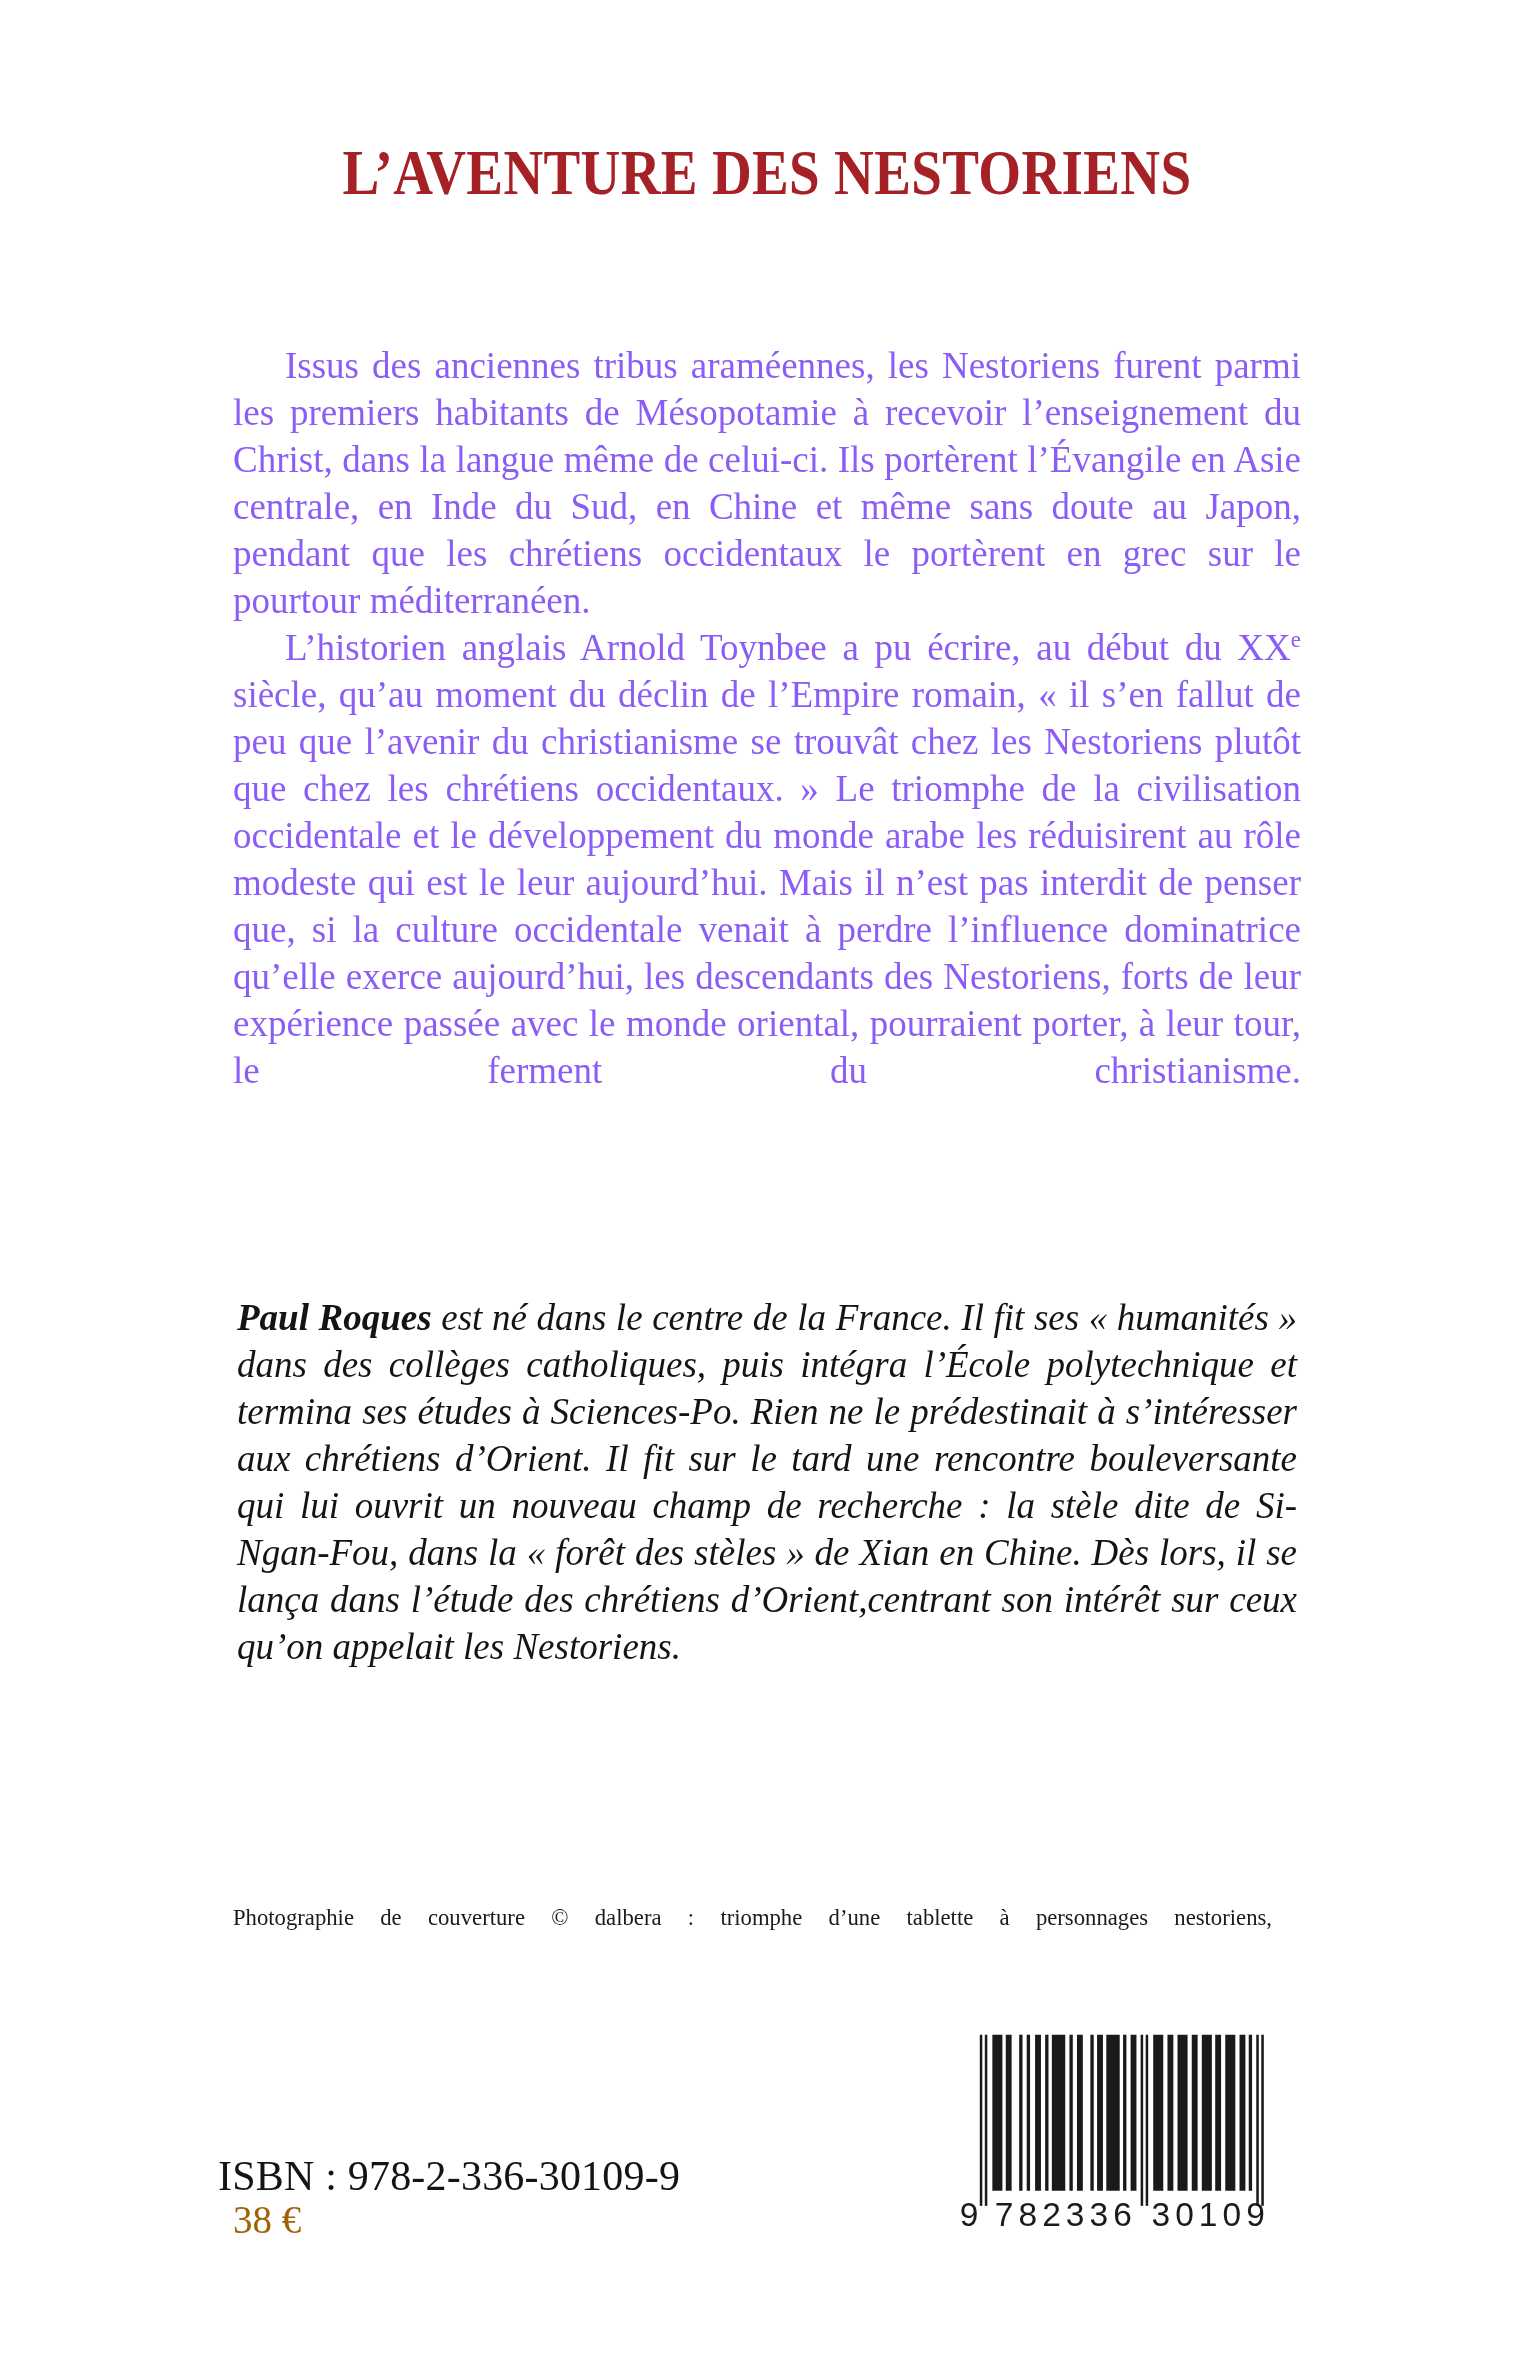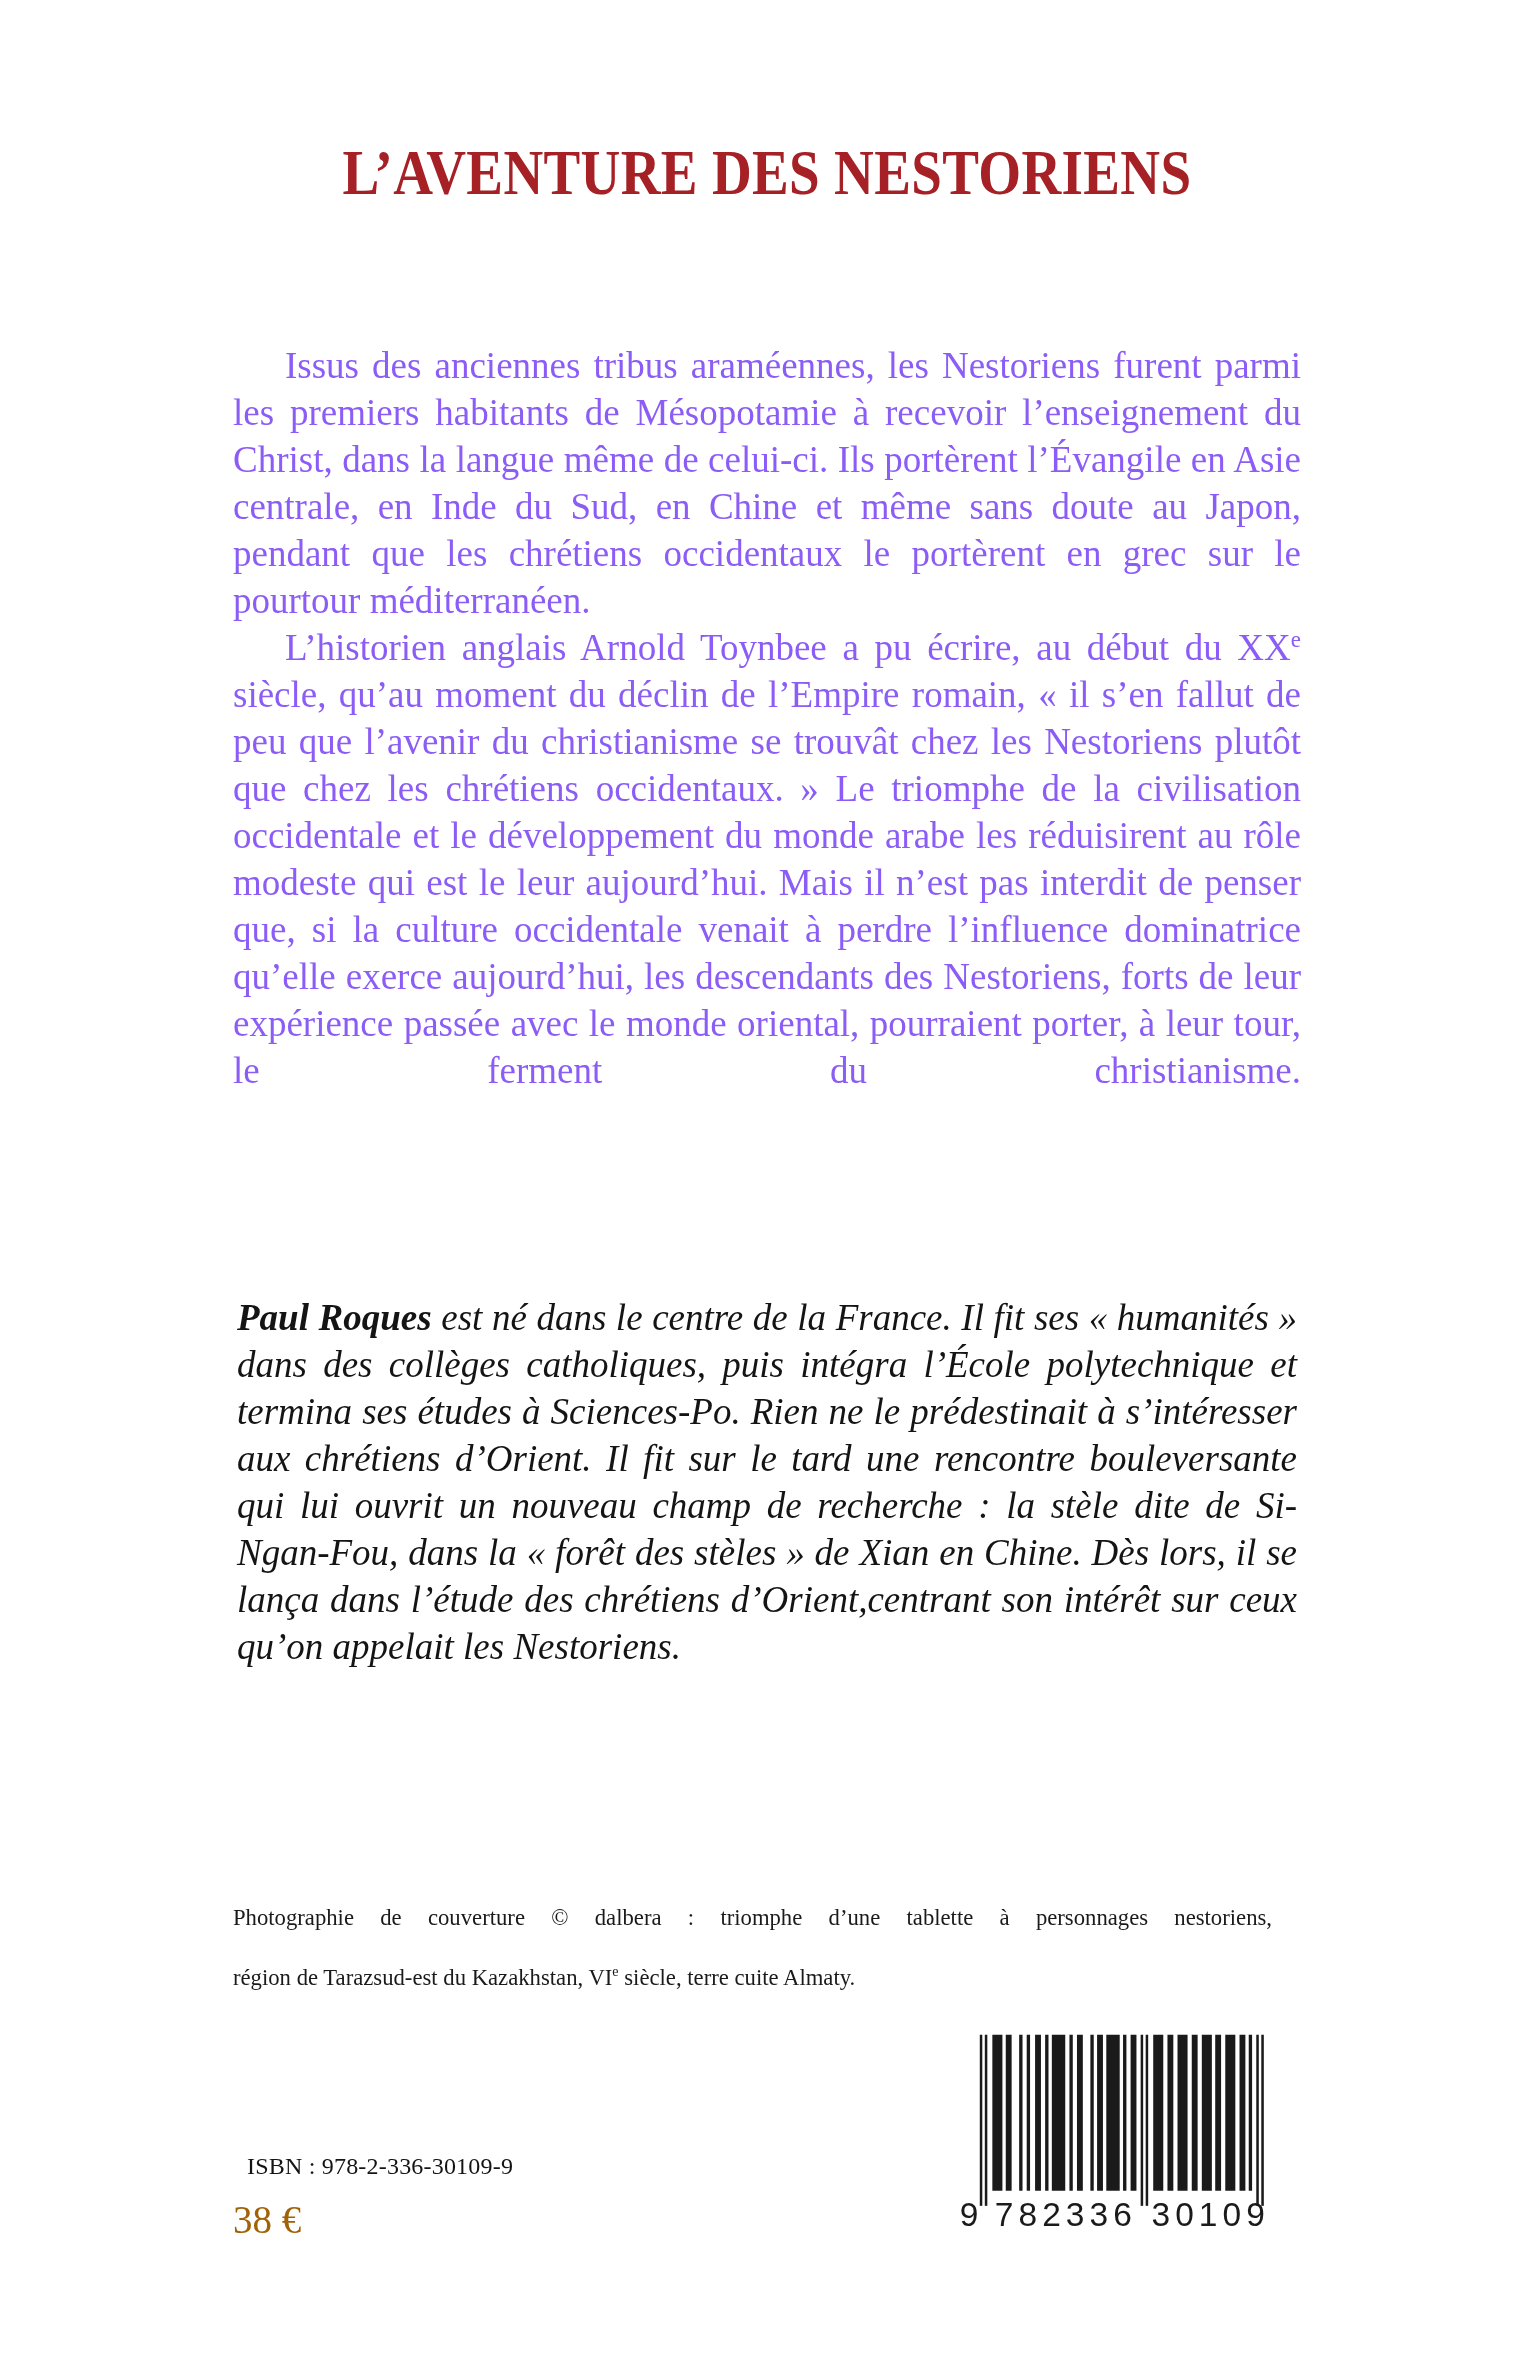--- a/index.html
+++ b/index.html
@@ -101,23 +101,23 @@
   .credit p { margin: 0; }
   .credit p.first::after {
     content: "";
     display: inline-block;
     width: 100%;
   }
 
   
   .isbn {
     position: absolute;
-    left: 247px;
+    left: 218px;
     top: 2154px;
-    font-size: 24px;
+    font-size: 42px;
     line-height: 1.05;
     color: #141414;
     letter-spacing: 0.2px;
   }
   .price {
     position: absolute;
     left: 233px;
     top: 2200px;
     font-size: 39px;
     line-height: 1.05;
@@ -149,21 +149,20 @@
     <p>Issus des anciennes tribus araméennes, les Nestoriens furent parmi les premiers habitants de Mésopotamie à recevoir l’enseignement du Christ, dans la langue même de celui-ci. Ils portèrent l’Évangile en Asie centrale, en Inde du Sud, en Chine et même sans doute au Japon, pendant que les chrétiens occidentaux le portèrent en grec sur le pourtour méditerranéen.</p>
     <p><span>L’historien anglais Arnold Toynbee a pu écrire, au début du XX</span><span class="sup">e</span><span> siècle, qu’au moment du déclin de l’Empire romain, « il s’en fallut de peu que l’avenir du christianisme se trouvât chez les Nestoriens plutôt que chez les chrétiens occidentaux. » Le triomphe de la civilisation occidentale et le développement du monde arabe les réduisirent au rôle modeste qui est le leur aujourd’hui. Mais il n’est pas interdit de penser que, si la culture occidentale venait à perdre l’influence dominatrice qu’elle exerce aujourd’hui, les descendants des Nestoriens, forts de leur expérience passée avec le monde oriental, pourraient porter, à leur tour, le ferment du christianisme.</span></p>
   </div>
 
   <div class="bio">
     <p><span class="author-name">Paul Roques</span><span> est né dans le centre de la France. Il fit ses « humanités » dans des collèges catholiques, puis intégra l’École polytechnique et termina ses études à Sciences-Po. Rien ne le prédestinait à s’intéresser aux chrétiens d’Orient. Il fit sur le tard une rencontre bouleversante qui lui ouvrit un nouveau champ de recherche : la stèle dite de Si-Ngan-Fou, dans la « forêt des stèles » de Xian en Chine. Dès lors, il se lança dans l’étude des chrétiens d’Orient,centrant son intérêt sur ceux qu’on appelait les Nestoriens.</span></p>
   </div>
 
   <div class="credit">
     <p class="first">Photographie de couverture © dalbera : triomphe d’une tablette à personnages nestoriens,</p>
-    <p><span>région de Tarazsud-est du Kazakhstan, VI</span><span class="sup">e</span><span> siècle, terre cuite Almaty.</span></p>
   </div>
 
   <div class="isbn">ISBN : 978-2-336-30109-9</div>
 
   <div class="price">38 €</div>
 
   <div class="barcode-wrap">
     <svg class="barcode-svg" viewBox="0 0 370 248" preserveAspectRatio="none">
       <rect x="0" y="0" width="370" height="248" fill="#ffffff"></rect>
       <g fill="#1a1a1a">

